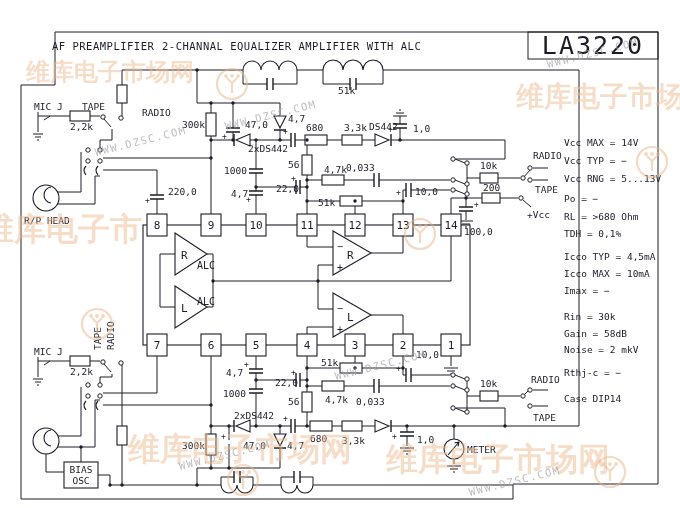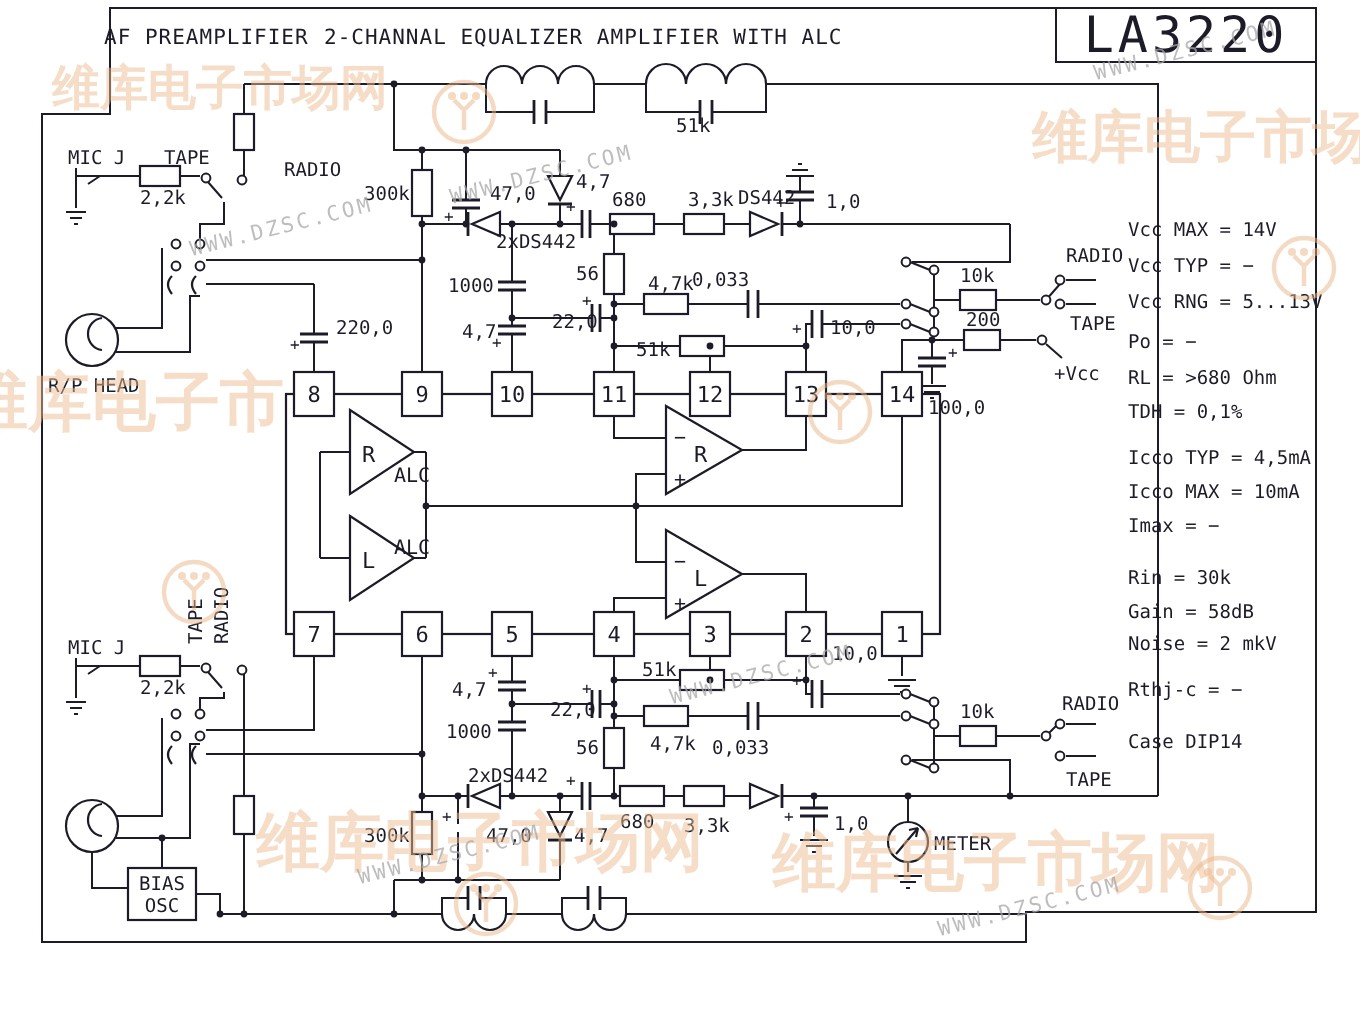--- a/index.html
+++ b/index.html
@@ -1,16 +1,16 @@
 <!DOCTYPE html>
 <html><head>
 <meta charset="utf-8">
 <style>
   html,body{margin:0;padding:0;background:#ffffff;}
-  #page{position:relative;width:680px;height:472px;background:#ffffff;overflow:hidden;}
+  #page{position:relative;width:680px;height:472px;background:#ffffff;overflow:hidden;margin-top:28px;}
   svg{font-family:"DejaVu Sans Mono",monospace;}
   text{fill:#1c1c28;}
   .wire{stroke:#1c1c28;fill:none;stroke-width:1;}
   .sym{stroke:#1c1c28;fill:none;stroke-width:1.1;}
   .cap{stroke:#1c1c28;fill:none;stroke-width:1.4;}
   .res,.pinbox{fill:#ffffff;stroke:#1c1c28;stroke-width:1.1;}
   .white{fill:#ffffff;stroke:#1c1c28;stroke-width:1.1;}
   .contact{fill:#ffffff;stroke:#1c1c28;stroke-width:1;}
   .dot{fill:#1c1c28;}
   .ttl{letter-spacing:0.5px;}

